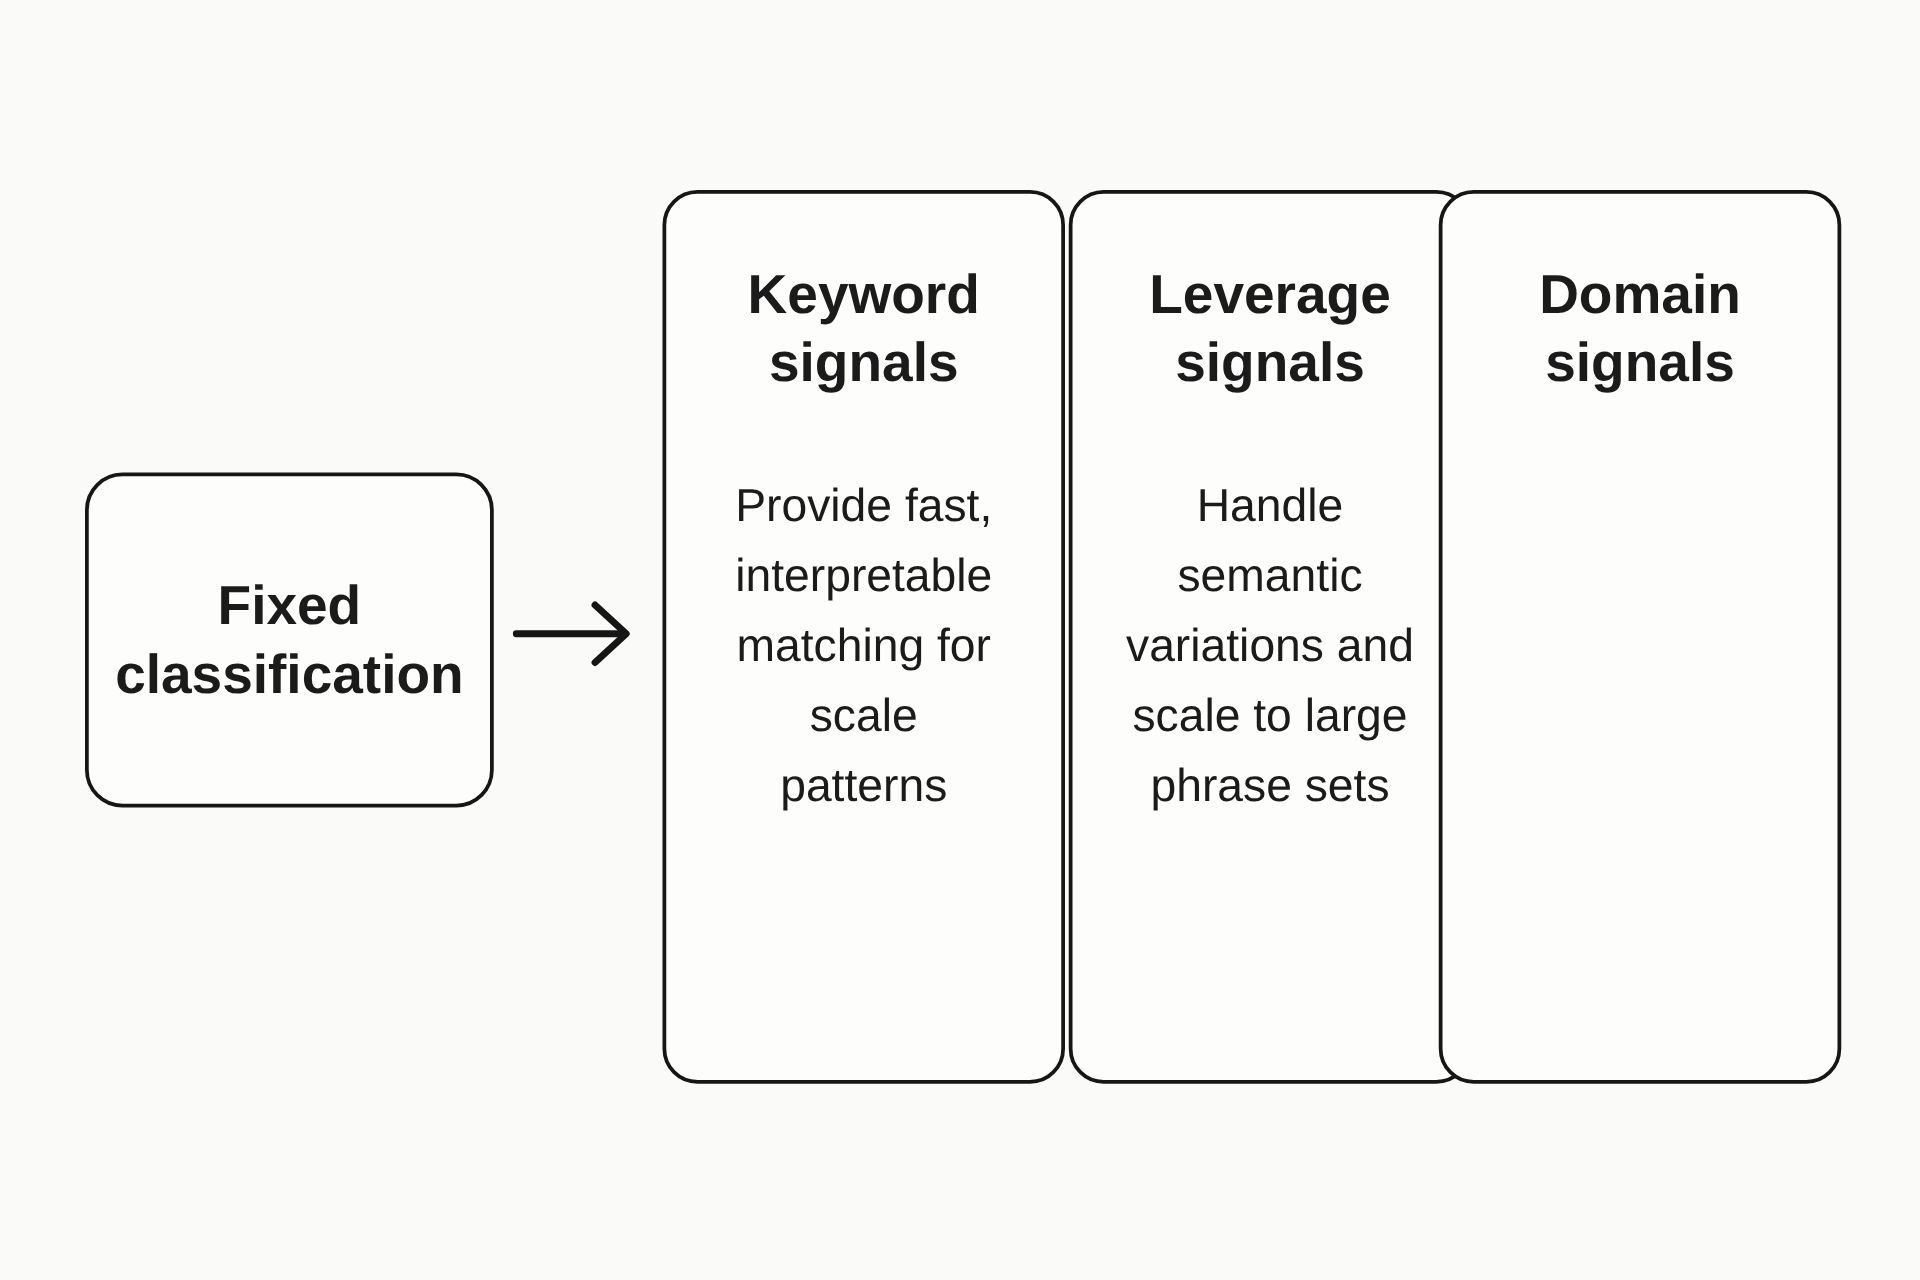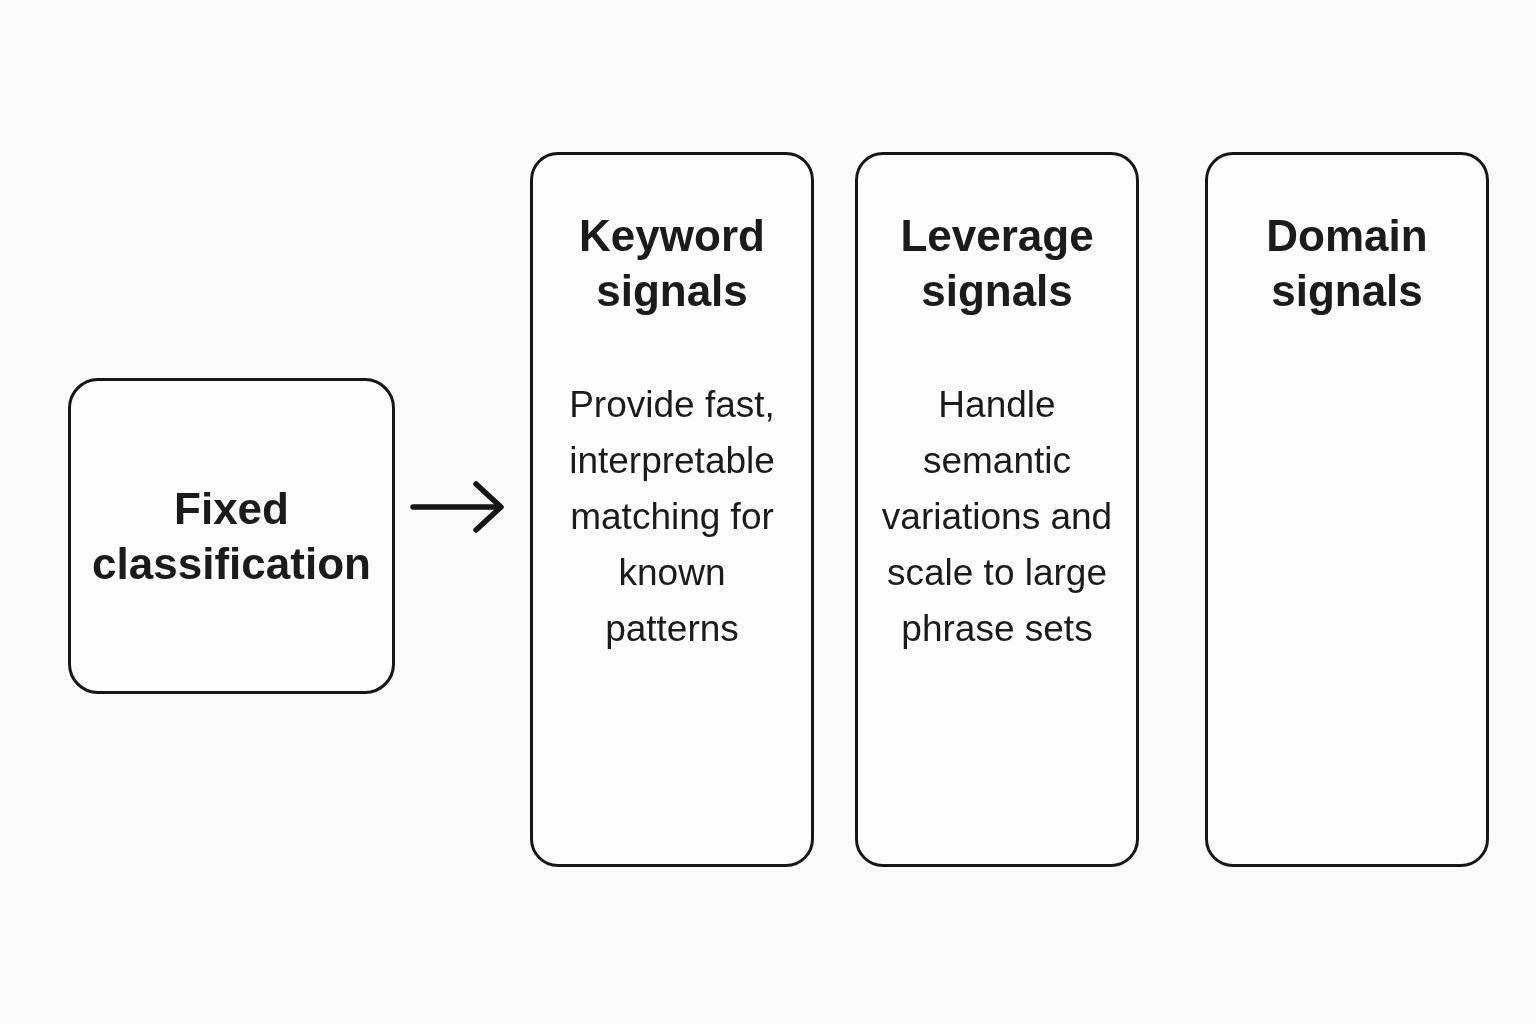--- a/index.html
+++ b/index.html
@@ -14,39 +14,39 @@
     background:var(--background);
     color:var(--text);
     font-family:"Liberation Sans",sans-serif;
   }
   .node{
     position:absolute;box-sizing:border-box;
     background:var(--card-fill);
     border:3px solid var(--stroke);
   }
   .source{
-    left:68px;top:378px;width:327px;height:316px;
+    left:68px;top:378px;width:327px;height:268px;
     border-width:3.5px;border-radius:30px;
     display:flex;align-items:center;justify-content:center;
   }
   .source-label{
     font-size:44px;font-weight:bold;line-height:55px;
     text-align:center;white-space:pre-line;
   }
   .arrow{
     position:absolute;left:410px;top:479px;width:96px;height:56px;
     color:var(--stroke);
   }
   .card{
-    top:152px;width:284px;height:715px;
+    top:152px;width:322px;height:715px;
     border-radius:28px;text-align:center;
   }
   .card-1{left:530px}
   .card-2{left:855px}
-  .card-3{left:1205px}
+  .card-3{left:1151px}
   .card-title{
     margin:53px 8px 0;
     font-size:44px;font-weight:bold;line-height:55px;
     white-space:pre-line;
   }
   .card-body{
     margin:59px 4px 0;
     font-size:37px;line-height:56px;
     white-space:pre-line;
   }
@@ -63,21 +63,21 @@
   <path d="M3 28 H86" fill="none" stroke="currentColor" stroke-width="5.5" stroke-linecap="round"></path>
   <path d="M66 5 L91 28 L66 51" fill="none" stroke="currentColor" stroke-width="5.5" stroke-linecap="round" stroke-linejoin="round"></path>
 </svg>
 
 <div class="node card card-1">
   <div class="card-title">Keyword
 signals</div>
   <div class="card-body">Provide fast,
 interpretable
 matching for
-known
+scale
 patterns</div>
 </div>
 
 <div class="node card card-2">
   <div class="card-title">Leverage
 signals</div>
   <div class="card-body">Handle
 semantic
 variations and
 scale to large

